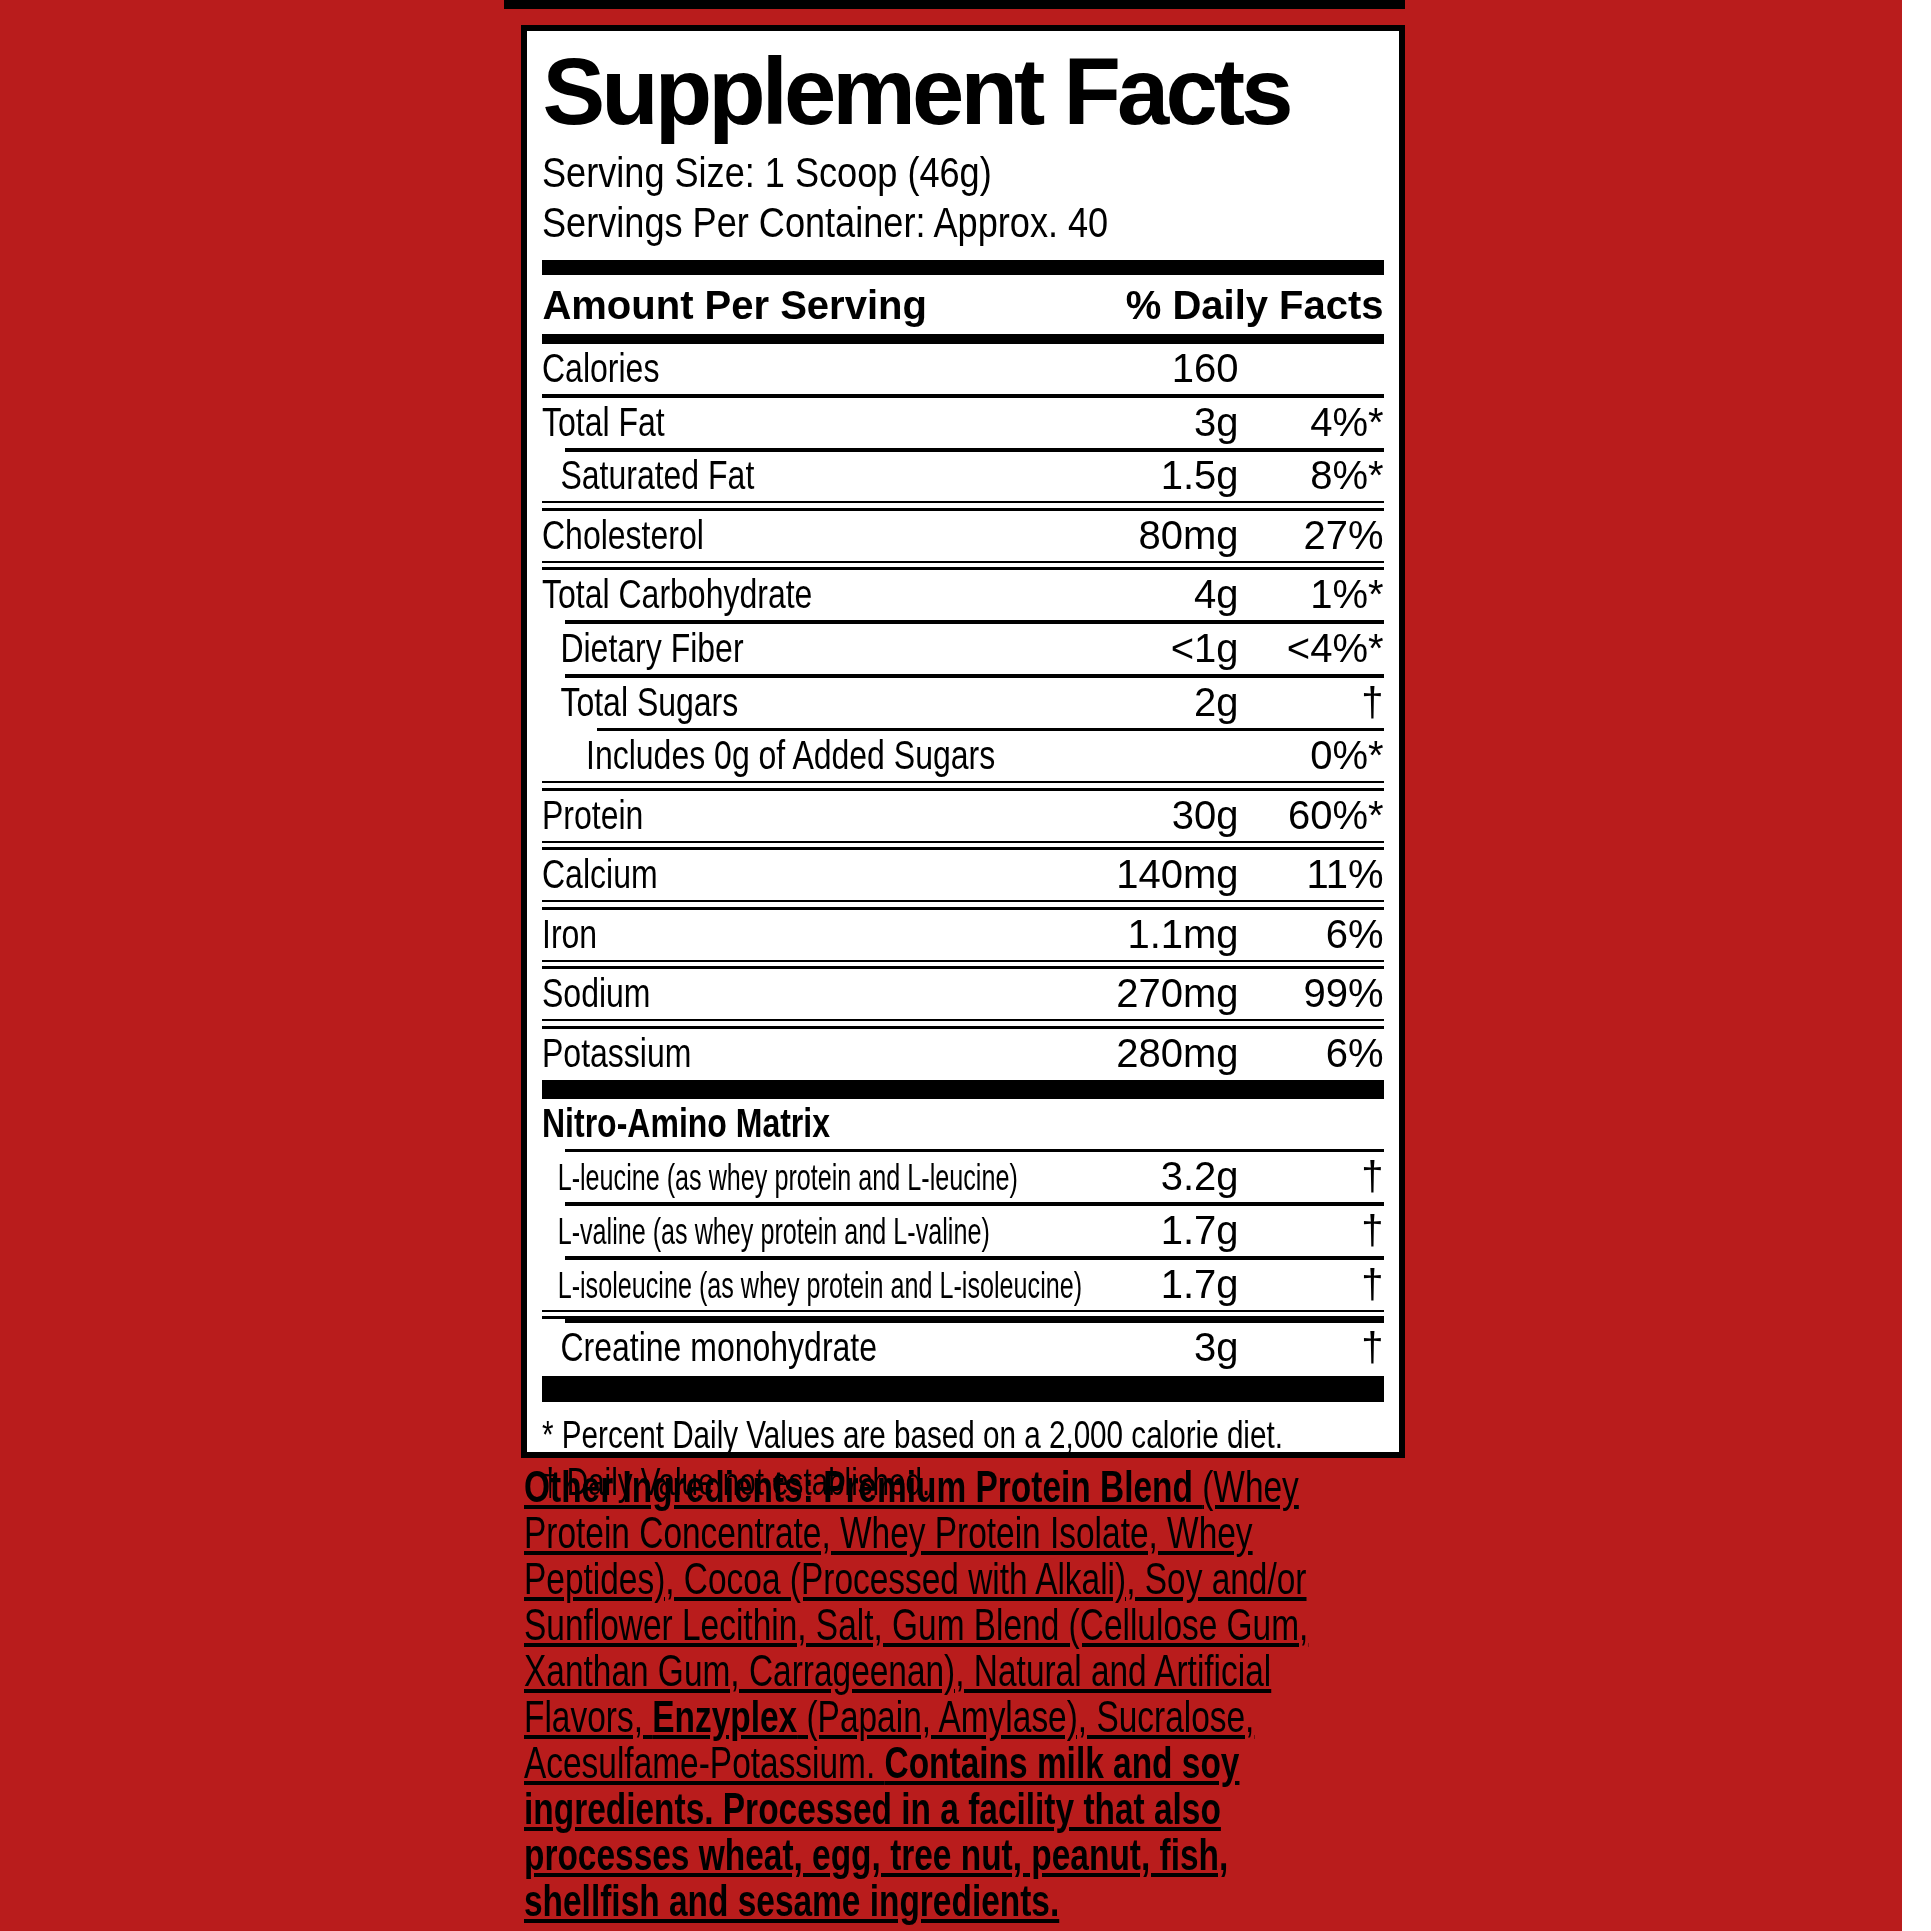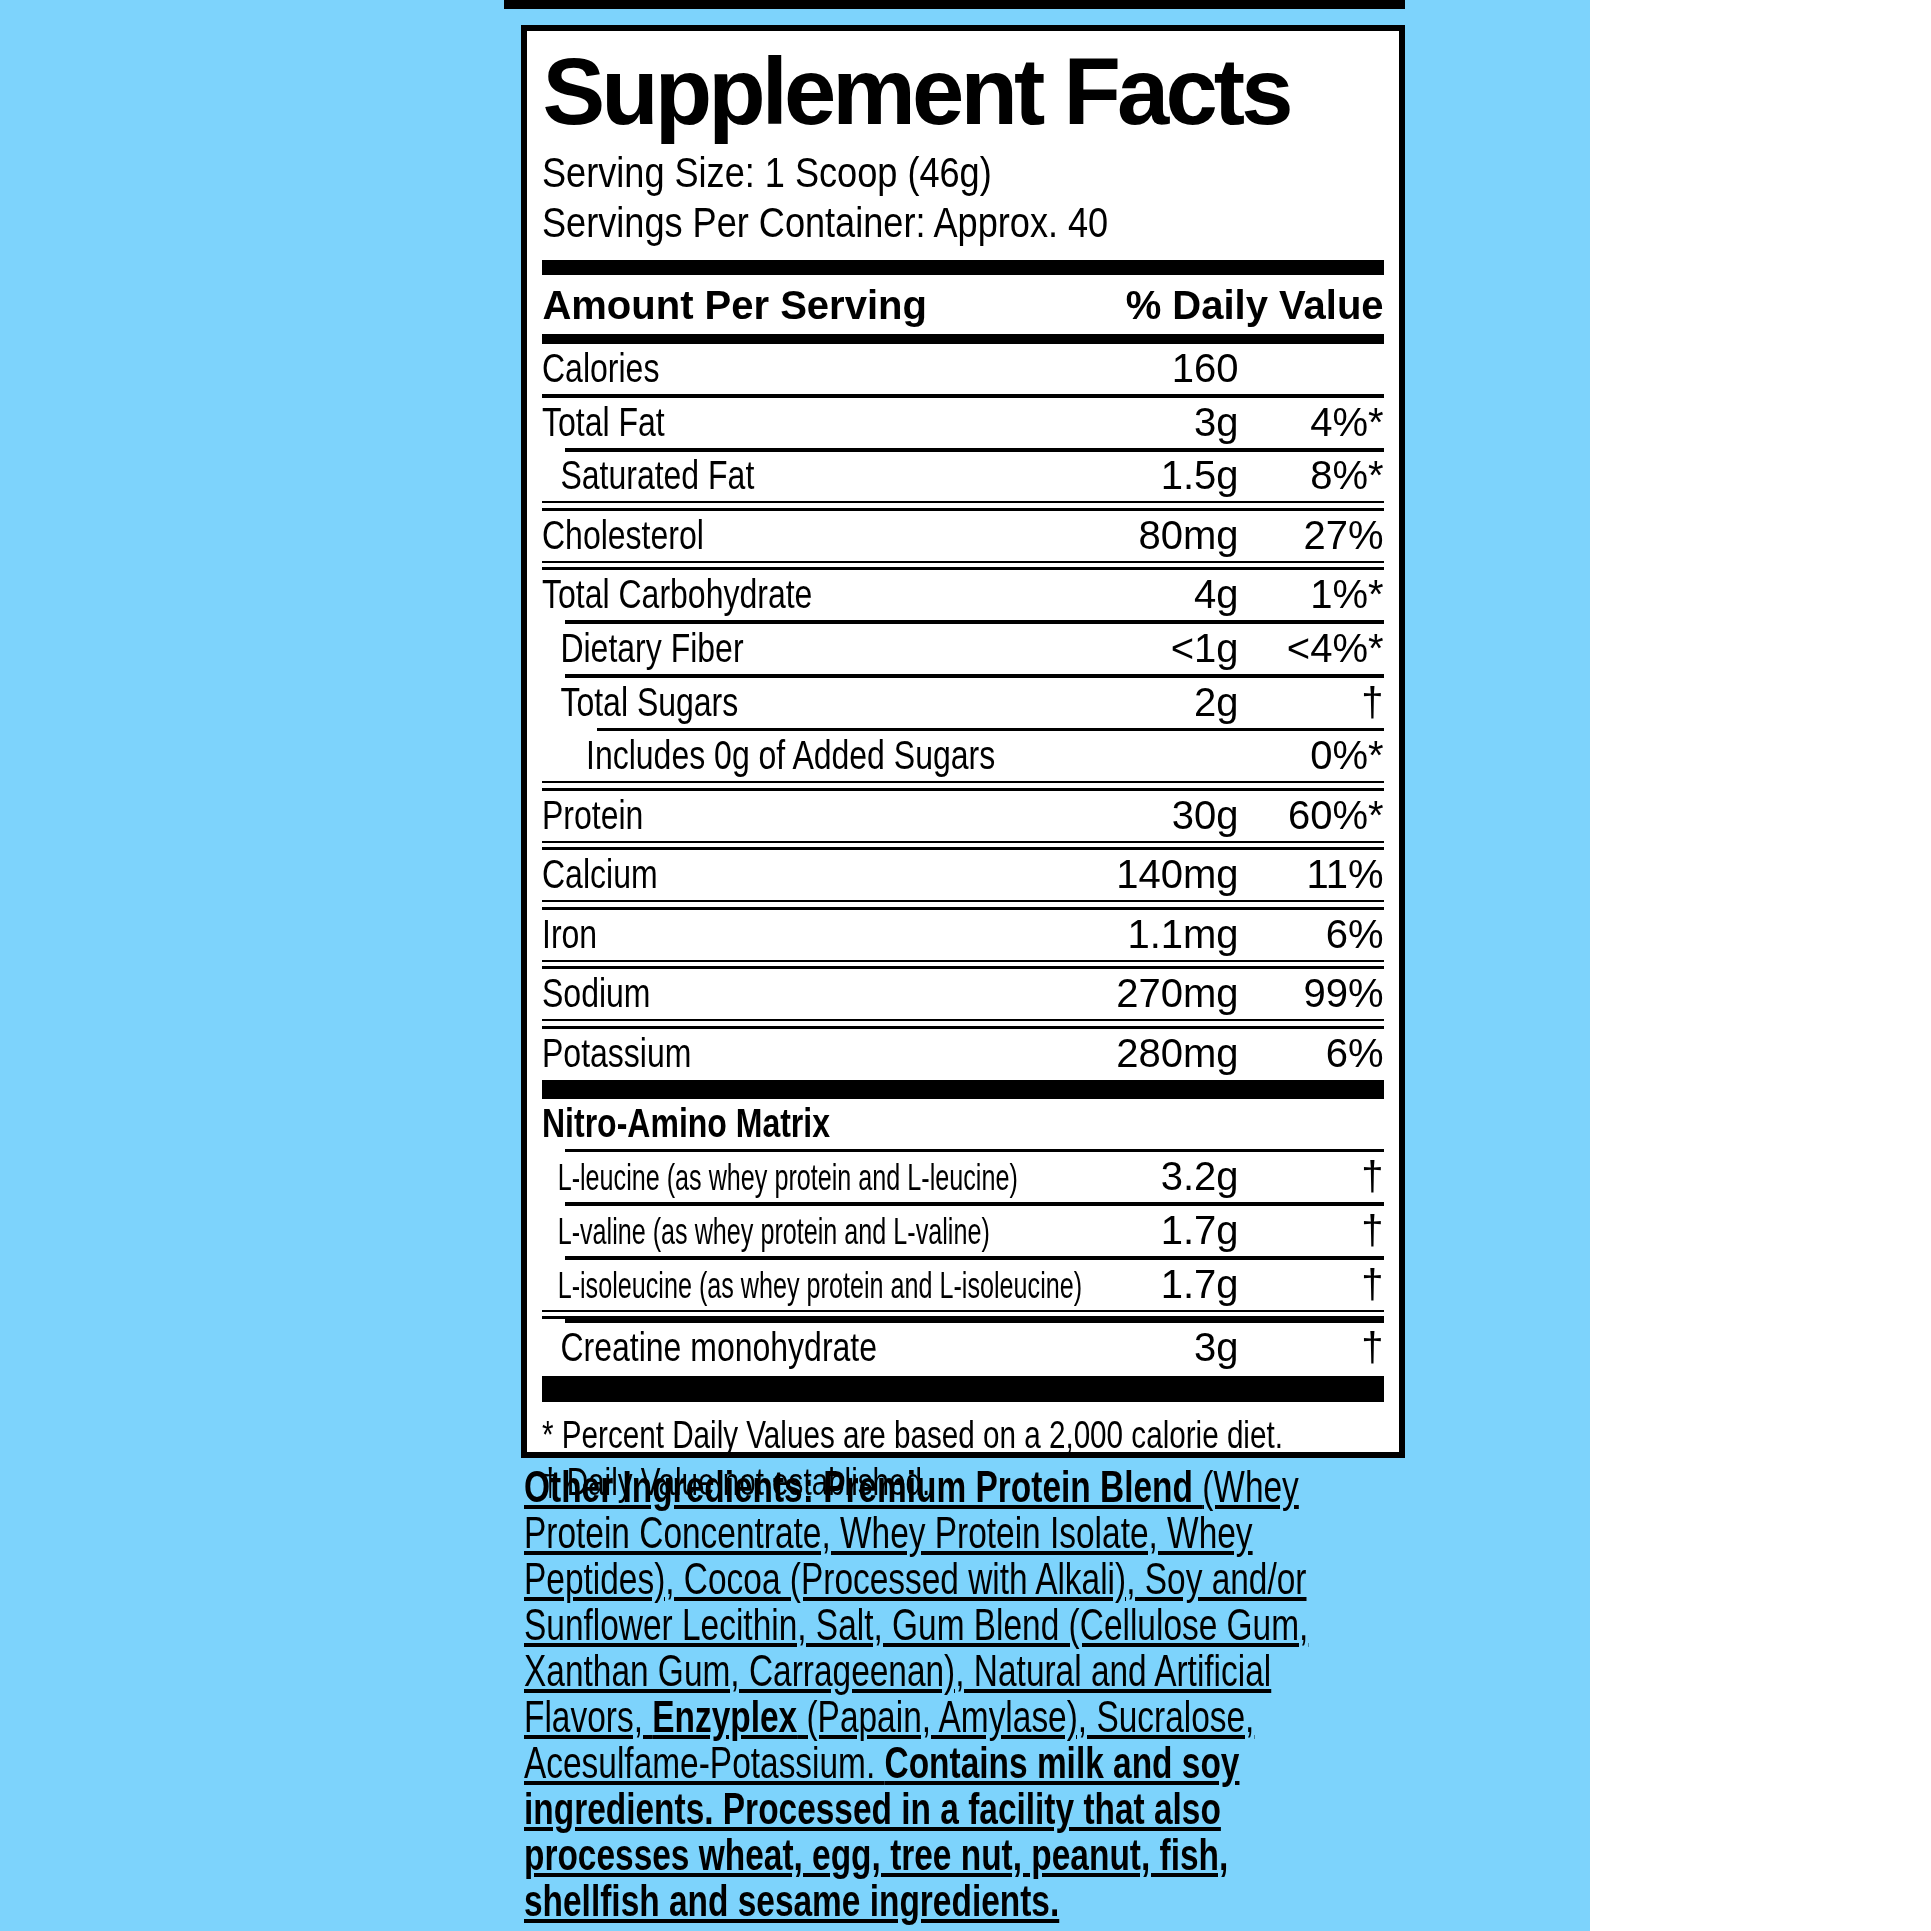--- a/index.html
+++ b/index.html
@@ -1,16 +1,16 @@
 <!DOCTYPE html>
 <html><head>
 <meta charset="utf-8">
 <style>
   html,body{margin:0;padding:0;background:#ffffff;}
-  .canvas{position:relative;width:1590px;height:1931px;background:#7dd3fc;
+  .canvas{position:relative;width:1902px;height:1931px;background:#b91c1c;
           font-family:"Liberation Sans","DejaVu Sans",sans-serif;color:#000;overflow:hidden;}
   .topbar{position:absolute;left:504px;top:0;width:901px;height:8.7px;background:#000;}
   .panel{position:absolute;left:521px;top:25px;width:884px;height:1433px;box-sizing:border-box;
          border:6.8px solid #000;padding:9.7px 15.4px;background:#fff;}
   .title{font-size:94px;font-weight:bold;letter-spacing:-3.9px;line-height:1.04;margin:1.9px 0 7.7px;white-space:nowrap;}
   .serving{font-size:42px;line-height:50px;white-space:nowrap;transform:scaleX(0.86);transform-origin:0 50%;}
   .bar{background:#000;}
   .bar.top{height:15.4px;margin-top:11.6px;}
   .bar.medium{height:9.7px;}
   .bar.thick{height:18.3px;margin-top:1.9px;}
@@ -40,21 +40,21 @@
   <div class="topbar"></div>
 
   <div class="panel">
     <div class="title">Supplement Facts</div>
     <div class="serving">Serving Size: 1 Scoop (46g)</div>
     <div class="serving">Servings Per Container: Approx. 40</div>
 
     <div class="bar top"></div>
     <div class="headrow">
       <span>Amount Per Serving</span>
-      <span>% Daily Value</span>
+      <span>% Daily Facts</span>
     </div>
     <div class="bar medium"></div>
 
     <div class="rows">
         <div class="row">
           <span class="lbl ind0">Calories</span>
           <span class="amt">160</span>
           <span class="dv"></span>
         </div>
         <div class="sep light" style="margin-left: 0px;"></div>

